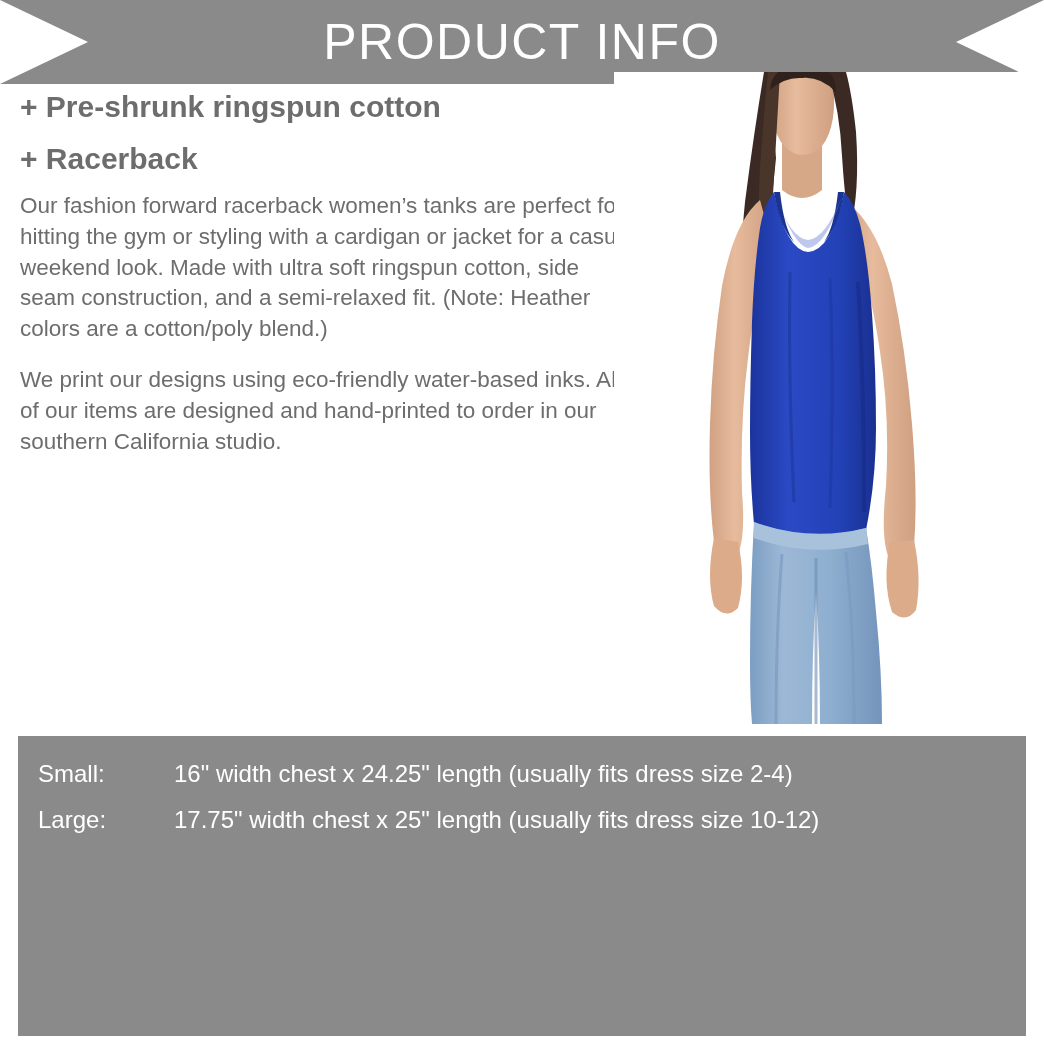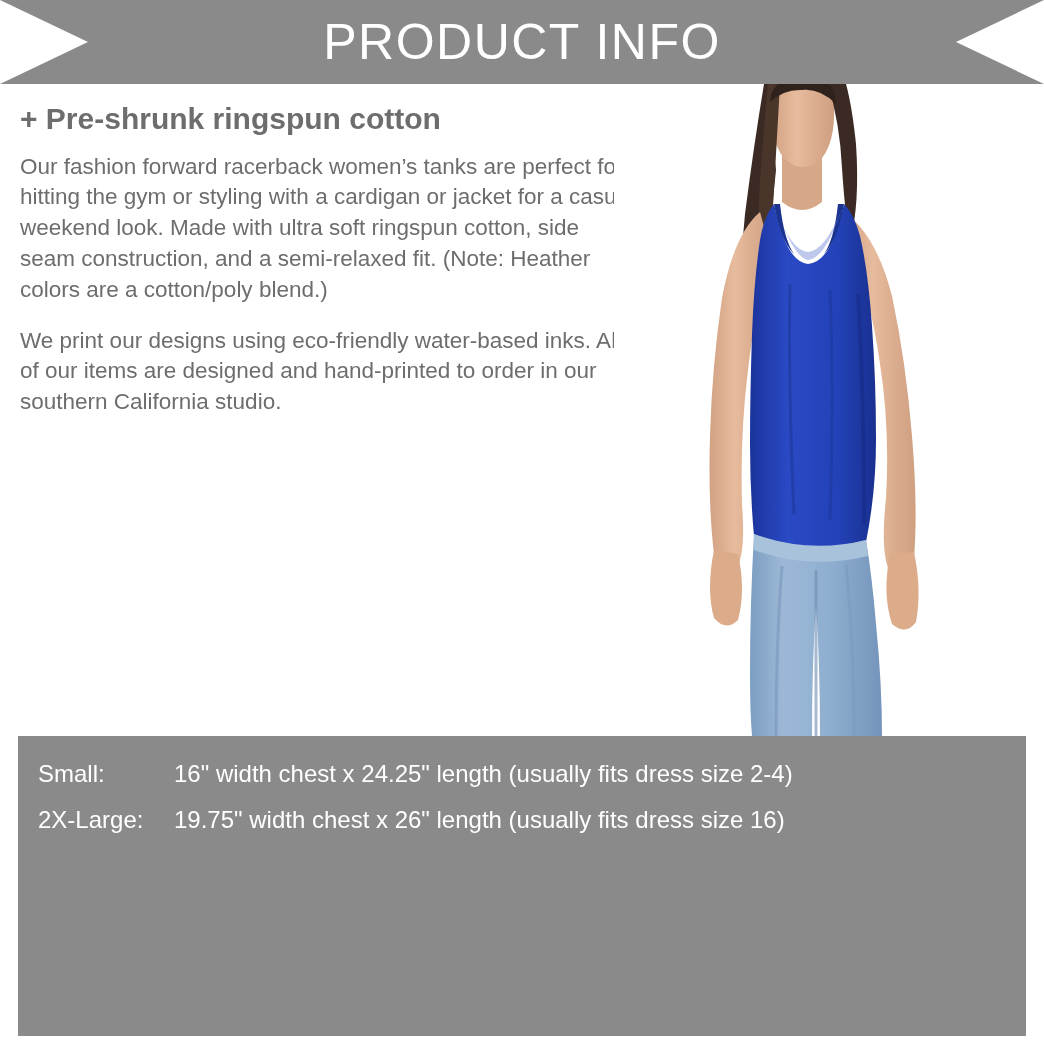--- a/index.html
+++ b/index.html
@@ -56,21 +56,21 @@
     letter-spacing: 1.5px;
     font-weight: 400;
     line-height: 1;
     padding-bottom: 0;
     box-sizing: border-box;
   }
 
   
   .content {
     position: absolute;
-    top: 84px;
+    top: 72px;
     left: 0;
     width: 1044px;
     height: 652px;
   }
   .text-col {
     position: absolute;
     top: 12px;
     left: 20px;
     width: 630px;
   }
@@ -140,20 +140,21 @@
   <div class="banner-bar"></div>
   <div class="notch-left-inner"></div>
   <div class="notch-right-inner"></div>
   <div class="banner-title">PRODUCT INFO</div>
 </div>
 
 <div class="content">
 
   <div class="text-col">
     <p class="feature">+ Pre-shrunk ringspun cotton</p>
+    <p class="feature">+ Racerback</p>
     <p class="para para-top">Our fashion forward racerback women’s tanks are perfect for hitting the gym or styling with a cardigan or jacket for a casual weekend look. Made with ultra soft ringspun cotton, side seam construction, and a semi-relaxed fit. (Note: Heather colors are a cotton/poly blend.)</p>
     <p class="para">We print our designs using eco-friendly water-based inks. All of our items are designed and hand-printed to order in our southern California studio.</p>
   </div>
 
   <div class="photo">
     <svg width="430" height="652" viewBox="0 0 430 652" xmlns="http://www.w3.org/2000/svg" aria-hidden="true">
       <defs>
         <linearGradient id="tankShade" x1="0" y1="0" x2="1" y2="0">
           <stop offset="0%" stop-color="#1b349c"></stop>
           <stop offset="30%" stop-color="#2a49c4"></stop>
@@ -233,16 +234,16 @@
     </svg>
   </div>
 </div>
 
 <div class="size-chart">
   <div class="size-row">
     <span class="size-label">Small:</span>
     <span class="size-detail">16" width chest x 24.25" length (usually fits dress size 2-4)</span>
   </div>
   <div class="size-row">
-    <span class="size-label">2X-Large:</span>
-    <span class="size-detail">19.75" width chest x 26" length (usually fits dress size 16)</span>
+    <span class="size-label">Large:</span>
+    <span class="size-detail">17.75" width chest x 25" length (usually fits dress size 10-12)</span>
   </div>
 </div>
 
 </body></html>

